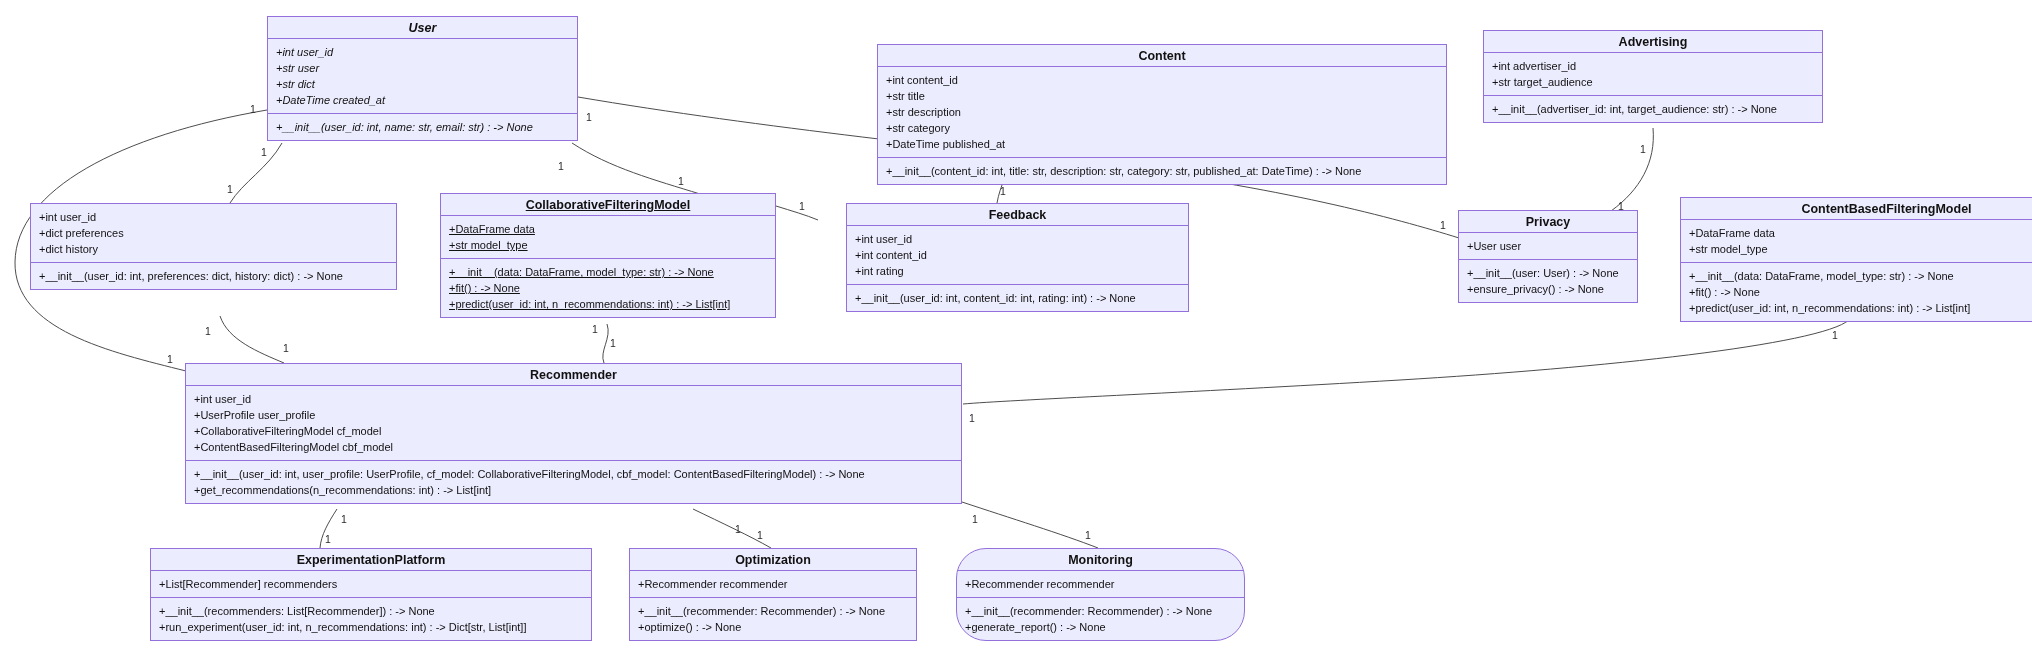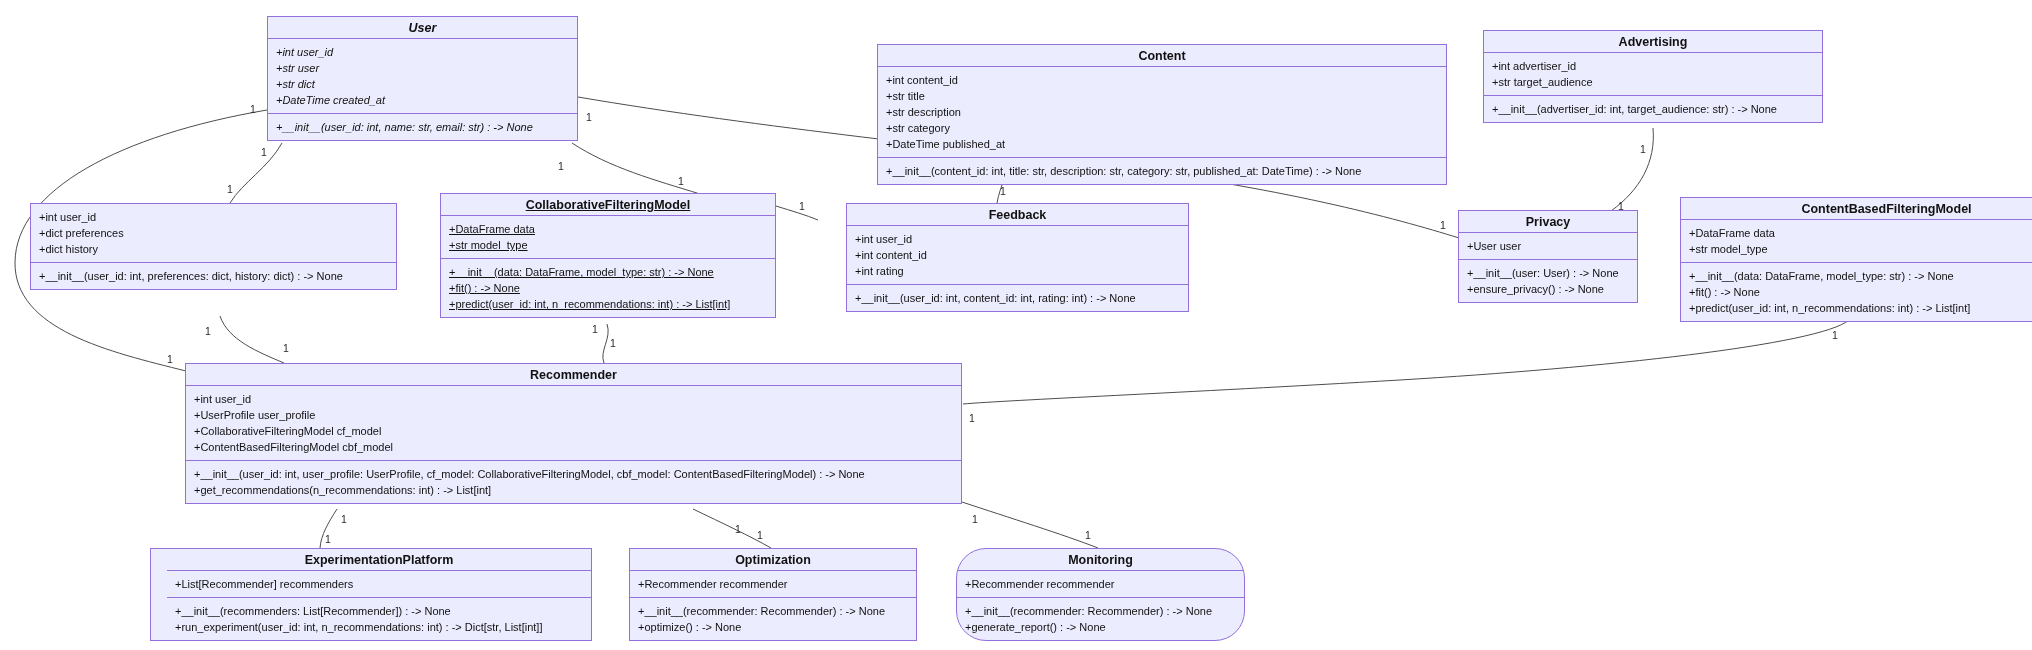--- a/index.html
+++ b/index.html
@@ -172,21 +172,21 @@
         <div class="member">+int user_id</div>
         <div class="member">+UserProfile user_profile</div>
         <div class="member">+CollaborativeFilteringModel cf_model</div>
         <div class="member">+ContentBasedFilteringModel cbf_model</div>
       </div>
       <div class="uml-methods">
         <div class="member">+__init__(user_id: int, user_profile: UserProfile, cf_model: CollaborativeFilteringModel, cbf_model: ContentBasedFilteringModel) : -&gt; None</div>
         <div class="member">+get_recommendations(n_recommendations: int) : -&gt; List[int]</div>
       </div>
     </div>
-    <div class="uml-class" style="left: 150px; top: 548px; width: 442px; padding-left: 16px;">
+    <div class="uml-class" style="left: 150px; top: 548px; width: 442px;">
       <div class="uml-title">ExperimentationPlatform</div>
       <div class="uml-attrs">
         <div class="member">+List[Recommender] recommenders</div>
       </div>
       <div class="uml-methods">
         <div class="member">+__init__(recommenders: List[Recommender]) : -&gt; None</div>
         <div class="member">+run_experiment(user_id: int, n_recommendations: int) : -&gt; Dict[str, List[int]]</div>
       </div>
     </div>
     <div class="uml-class" style="left: 629px; top: 548px; width: 288px;">

